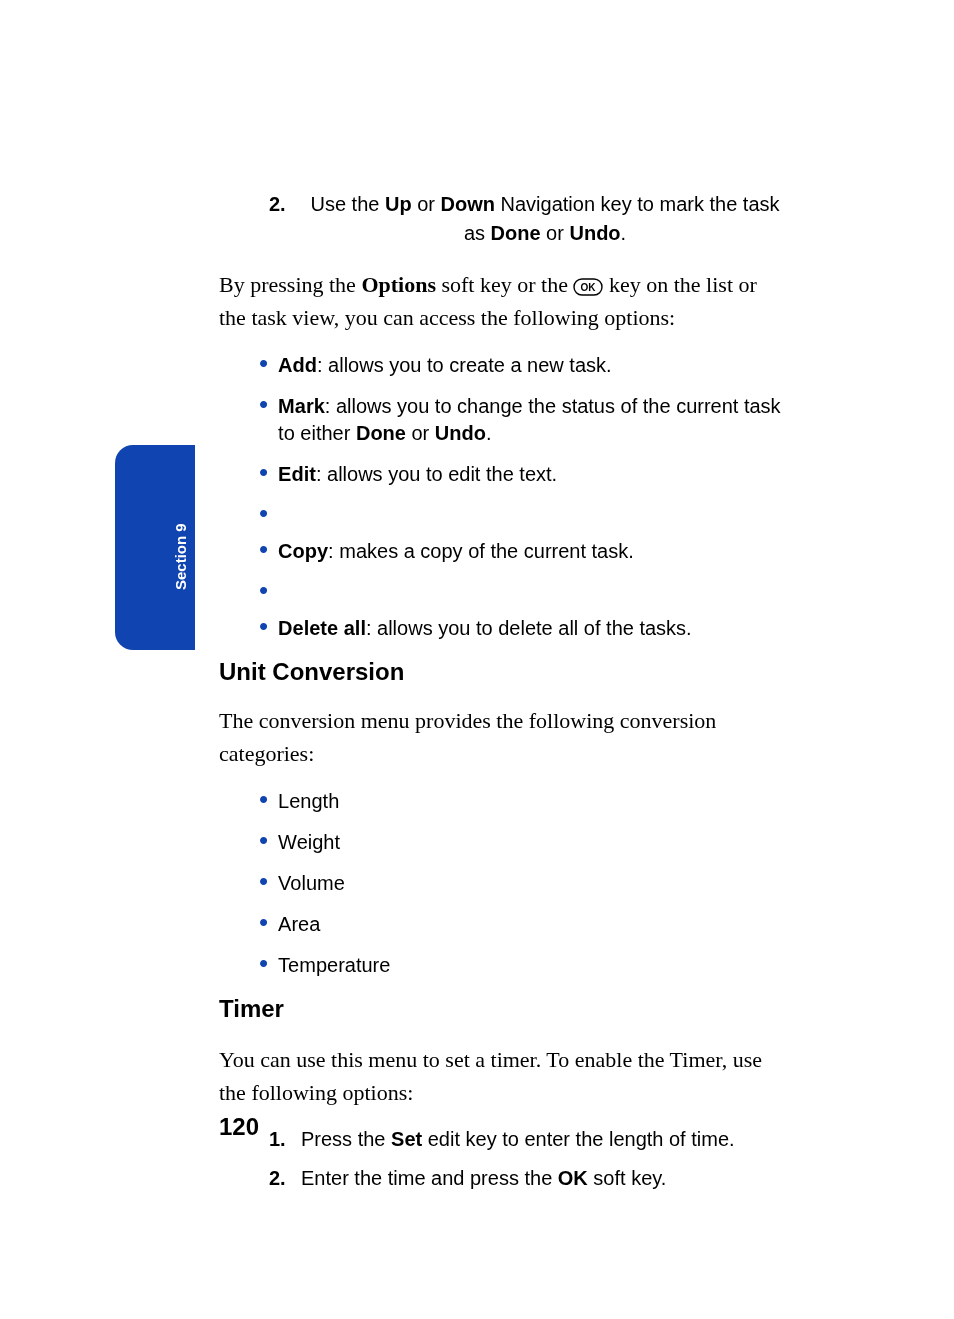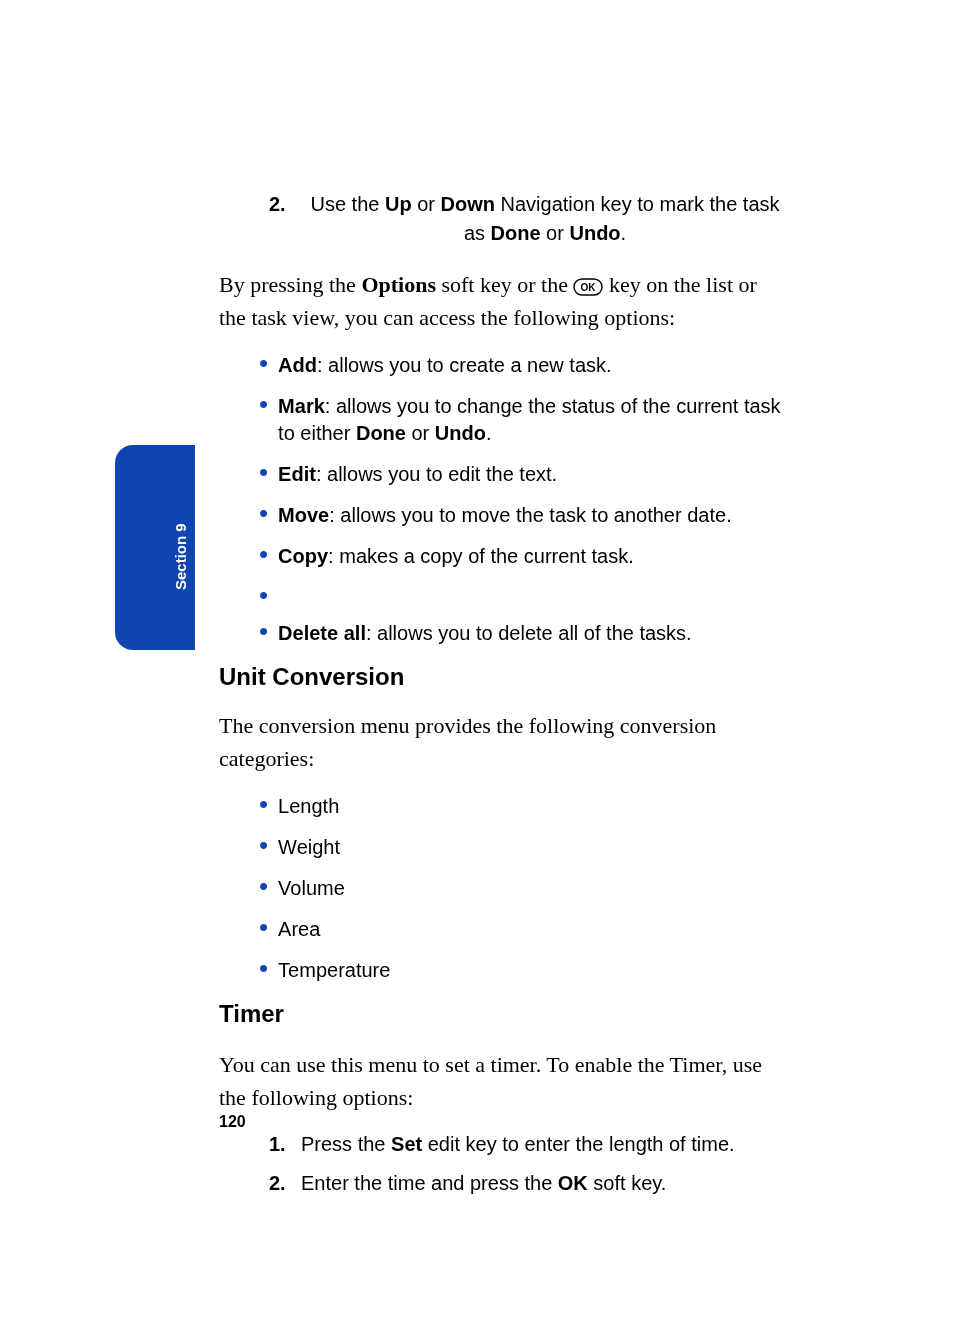--- a/index.html
+++ b/index.html
@@ -97,21 +97,21 @@
     font-weight: bold;
     margin-top: 16px;
     margin-bottom: 10px;
   }
   .page-number {
     position: absolute;
     left: 219px;
     top: 1113px;
     font-family: Arial, sans-serif;
     font-weight: bold;
-    font-size: 16px;
+    font-size: 24px;
   }
 </style>
 </head>
 <body>
 
 <div class="section-tab">
   <span class="section-tab-label">Section 9</span>
 </div>
 
 <div class="content">
@@ -140,21 +140,20 @@
     <div class="bullet">
       <span class="dot">•</span>
       <span class="bullet-text"><span class="b">Mark</span><span>: allows you to change the status of the current task to either </span><span class="b">Done</span><span> or </span><span class="b">Undo</span><span>.</span></span>
     </div>
     <div class="bullet">
       <span class="dot">•</span>
       <span class="bullet-text"><span class="b">Edit</span><span>: allows you to edit the text.</span></span>
     </div>
     <div class="bullet">
       <span class="dot">•</span>
-      <span class="bullet-text"><span class="b">Move</span><span>: allows you to move the task to another date.</span></span>
     </div>
     <div class="bullet">
       <span class="dot">•</span>
       <span class="bullet-text"><span class="b">Copy</span><span>: makes a copy of the current task.</span></span>
     </div>
     <div class="bullet">
       <span class="dot">•</span>
     </div>
     <div class="bullet">
       <span class="dot">•</span>

